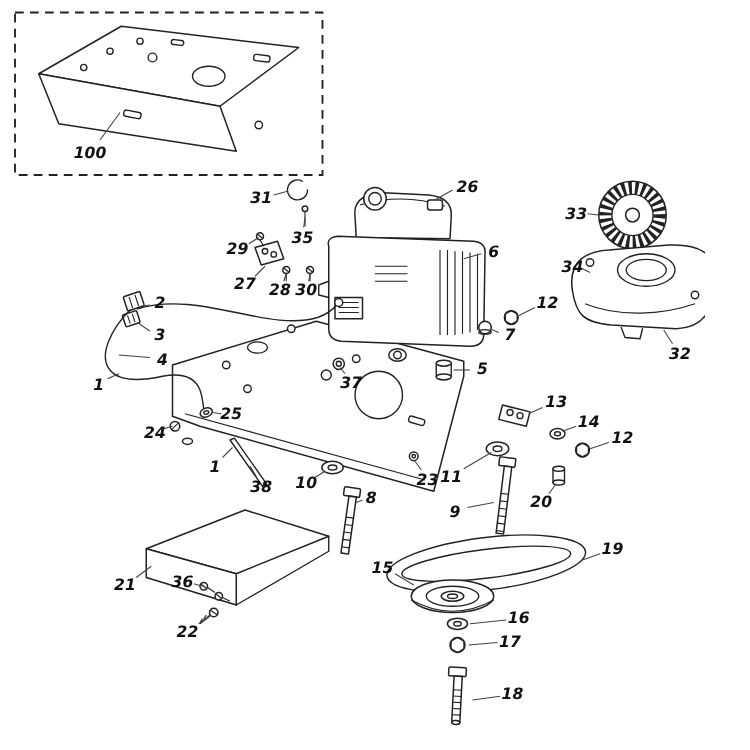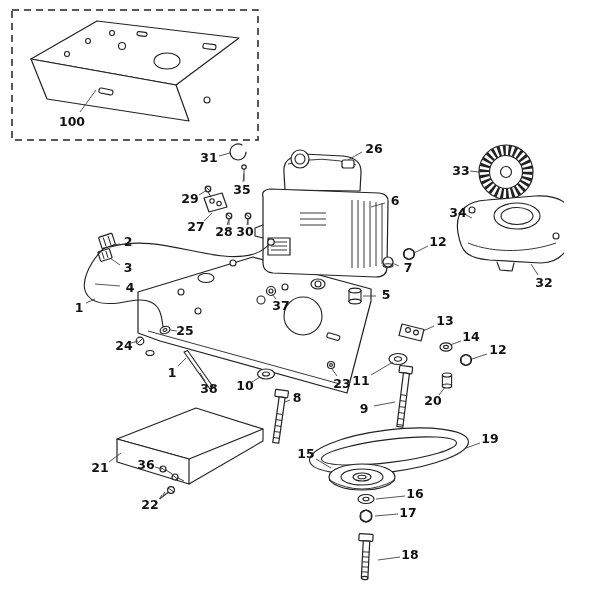--- a/index.html
+++ b/index.html
@@ -1,17 +1,17 @@
 <!DOCTYPE html>
 <html><head>
 <meta charset="utf-8">
 <style>
   html,body{margin:0;padding:0;background:#ffffff;}
   .stage{position:relative;width:564px;height:600px;background:#ffffff;overflow:hidden;
-         font-family:"DejaVu Sans",sans-serif;}
+         font-family:"DejaVu Sans",sans-serif;font-style:italic;}
   svg{display:block;}
   .part{fill:#ffffff;stroke:#222222;stroke-width:1.2;stroke-linejoin:round;stroke-linecap:round;}
   .ln{fill:none;stroke:#222222;stroke-width:1.1;stroke-linejoin:round;stroke-linecap:round;}
   .thin{fill:none;stroke:#222222;stroke-width:0.9;}
   .dashedbox{fill:none;stroke:#222222;stroke-width:1.5;stroke-dasharray:7 5;}
   .hole{fill:#ffffff;stroke:#222222;stroke-width:1.1;}
   .ribbed{fill:none;stroke:#222222;stroke-width:10;stroke-dasharray:2.6 2.6;}
   text.callout{font-family:"DejaVu Sans",sans-serif;font-size:12.5px;font-weight:bold;
                fill:#111111;text-anchor:middle;}
   line.leader{stroke:#444444;stroke-width:0.9;}

